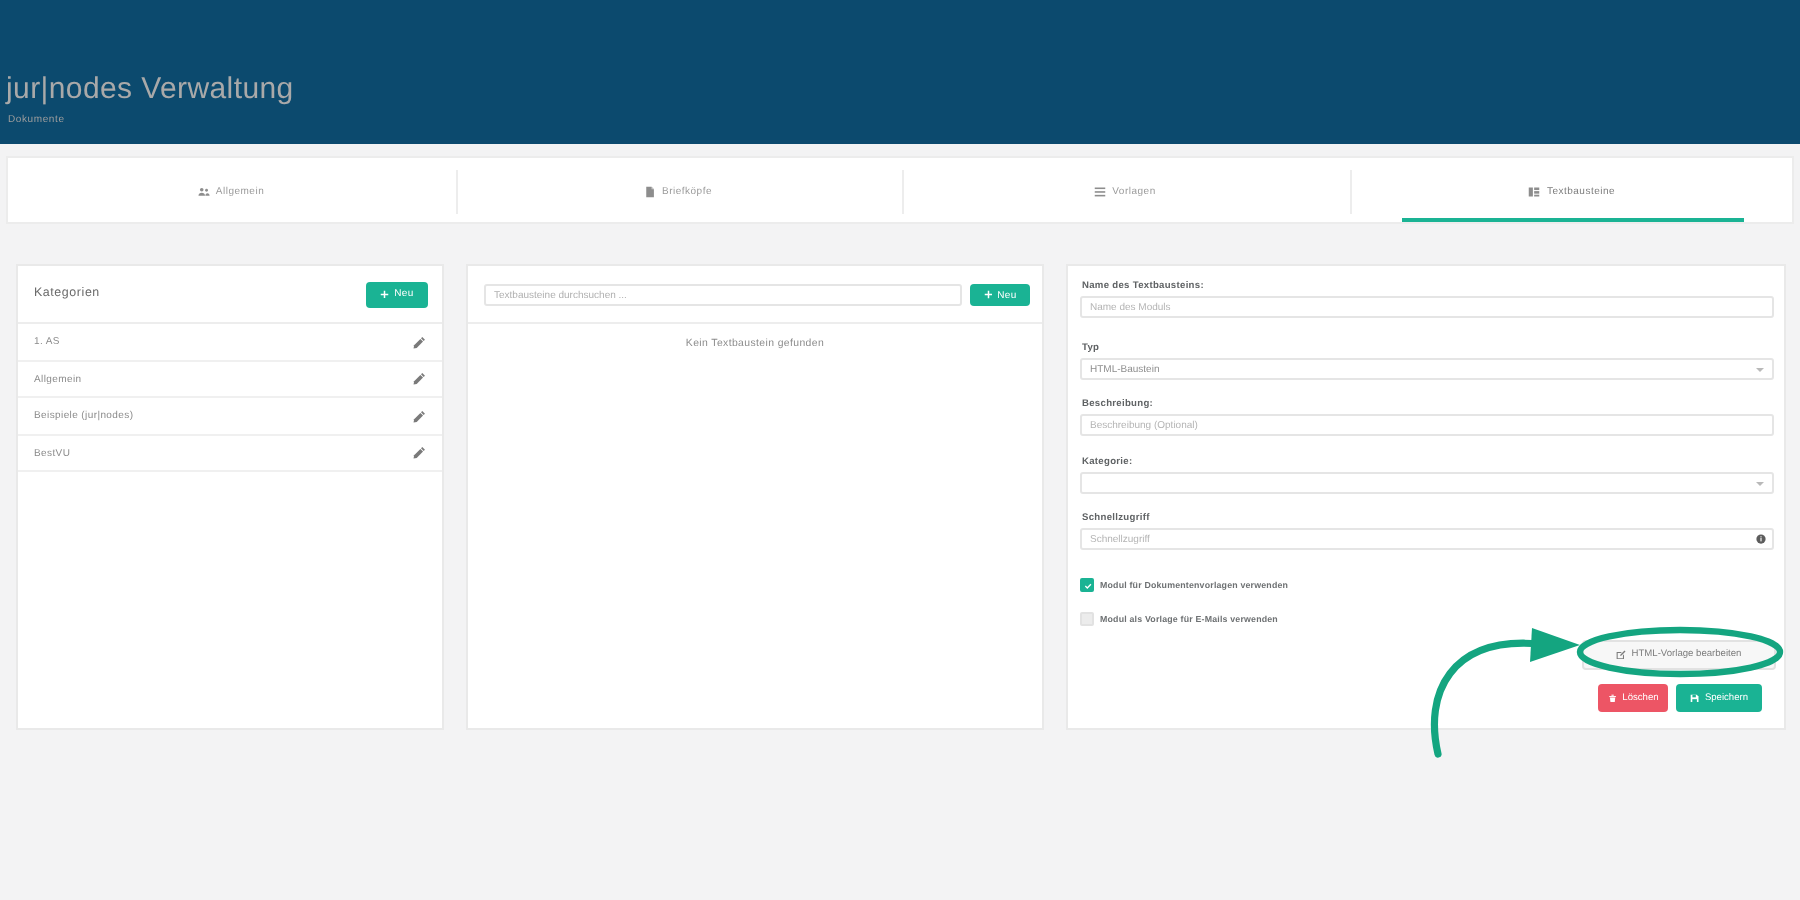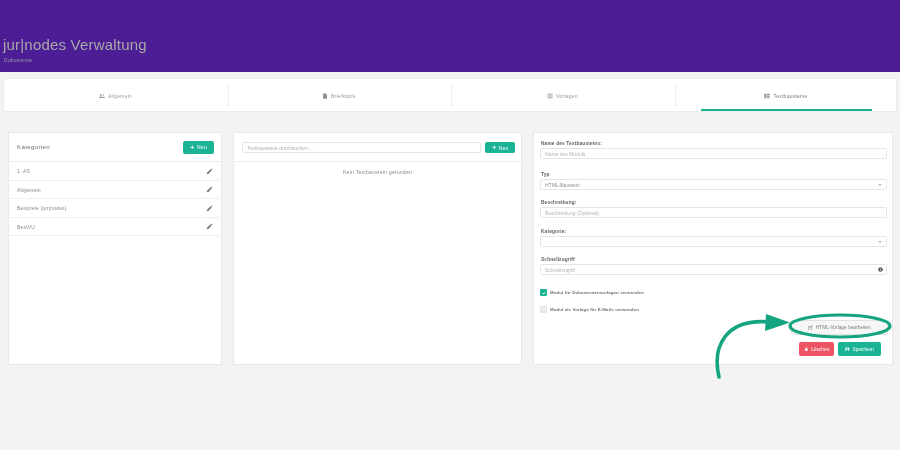--- a/index.html
+++ b/index.html
@@ -6,21 +6,21 @@
   body{
     width:900px;height:450px;
     background:#ffffff;
     font-family:"Liberation Sans", sans-serif;
     color:#676a6c;
     overflow:hidden;
   }
   #app{position:relative;width:900px;height:450px;background:#ffffff;}
 
   
-  .page-head{position:absolute;left:0;top:0;width:900px;height:72px;background:#4c1d95;}
+  .page-head{position:absolute;left:0;top:0;width:900px;height:72px;background:#0c4a6e;}
   .page-title{position:absolute;left:3px;top:36px;font-size:15px;font-weight:400;color:#a9a9a9;letter-spacing:.2px;white-space:nowrap;}
   .page-sub{position:absolute;left:4px;top:57px;font-size:5px;color:#9d9d9d;letter-spacing:.3px;}
 
   .grey-zone{position:absolute;left:0;top:72px;width:900px;height:378px;background:#f3f3f4;}
 
   
   .tabbar{position:absolute;left:3px;top:78px;width:894px;height:34px;background:#ffffff;border:1px solid #ececec;box-sizing:border-box;}
   .tab{position:absolute;top:0;height:34px;width:223px;display:flex;align-items:center;justify-content:center;gap:3px;box-sizing:border-box;cursor:pointer;}
   .tab .tlabel{font-size:5px;color:#9b9b9b;letter-spacing:.25px;white-space:nowrap;}
   .tab.active .tlabel{color:#7d7d7d;}

